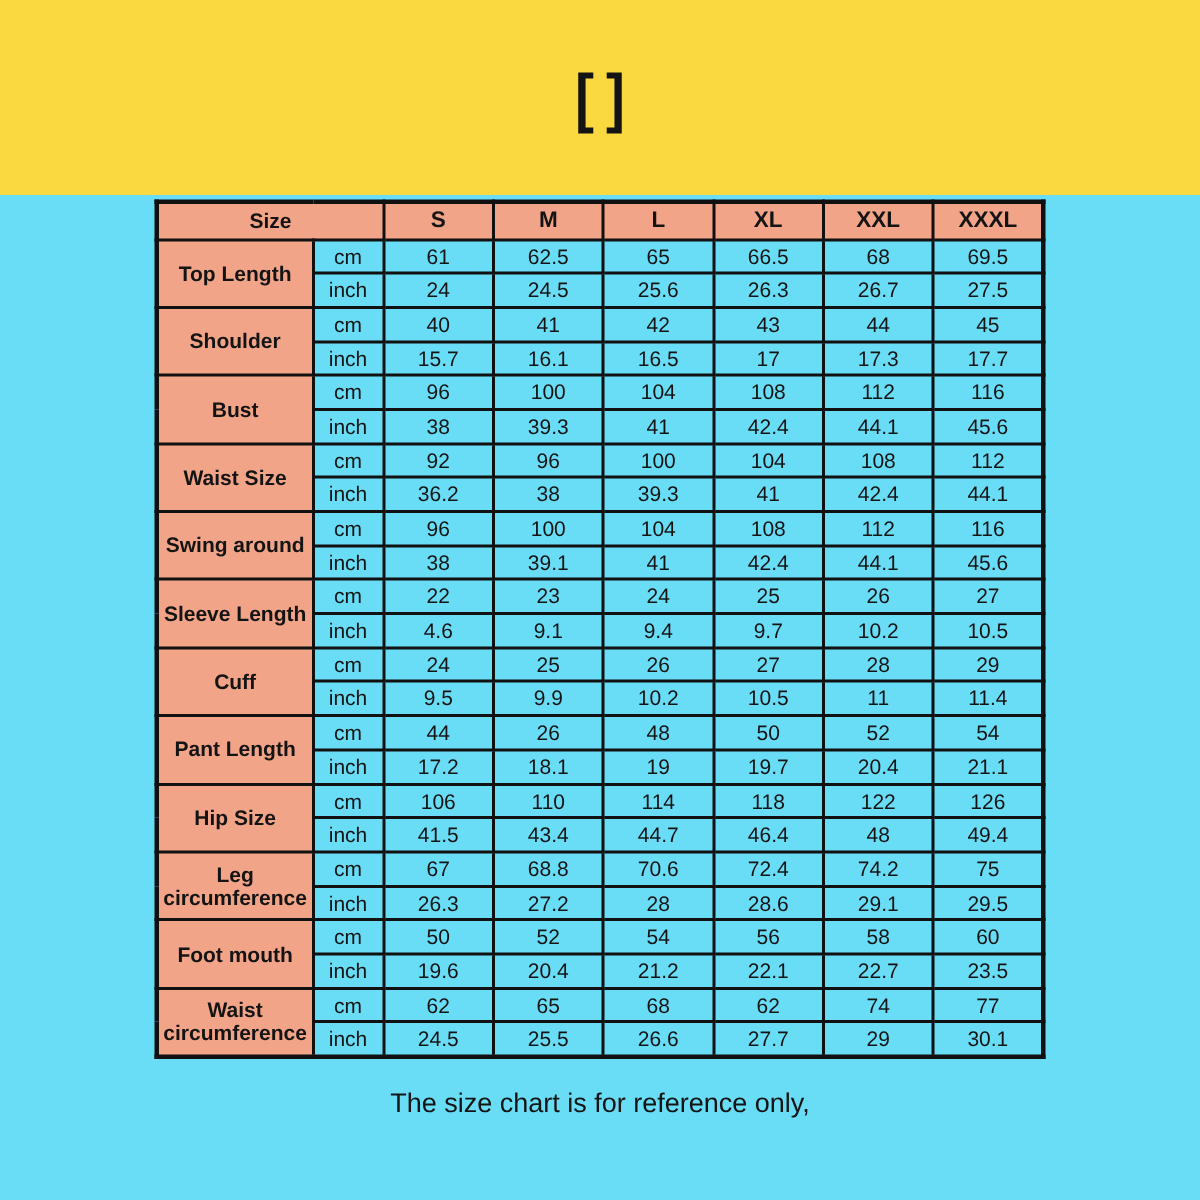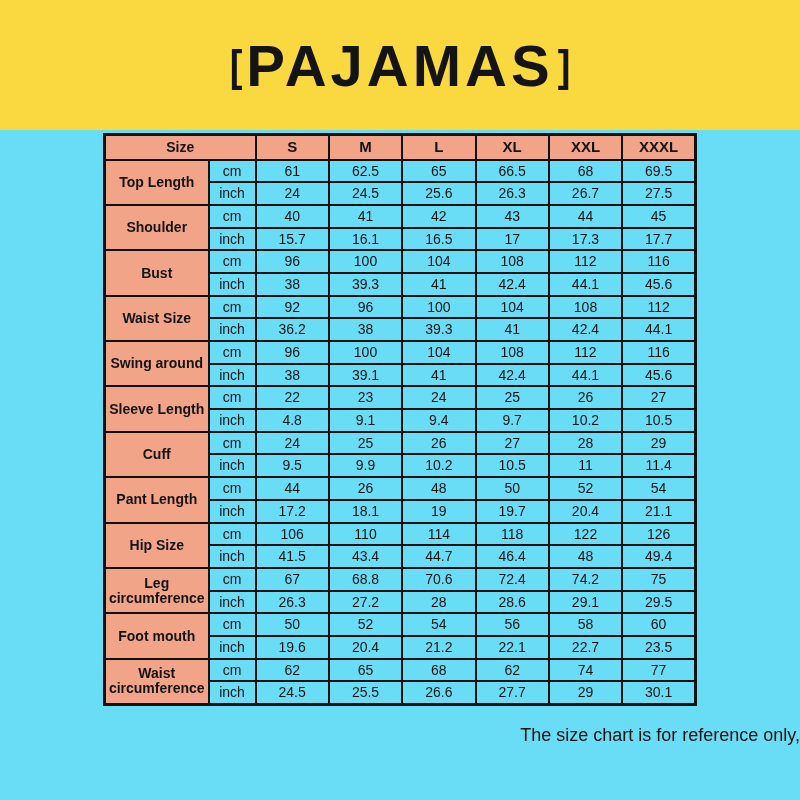--- a/index.html
+++ b/index.html
@@ -79,34 +79,33 @@
   .size-table tbody tr { height: 22.7px; }
   .size-table .head, .size-table .label-cell { background: var(--salmon); font-weight: bold; }
   .size-table .head { font-size: 15px; }
   .size-table .label-cell { font-size: 14px; }
   .size-table .unit-cell { font-size: 14px; }
   .size-table .value-cell { font-size: 14px; }
   .footer {
     position: absolute;
     top: 724px; left: 0;
     width: 800px;
-    text-align: right;
+    text-align: center;
     font-size: 18px;
     color: var(--ink);
   }
   .footer-line { line-height: 22px; }
   .footer-line + .footer-line { margin-top: 12px; }
 </style>
 </head>
 <body>
 
 <div class="banner">
   <div class="title">
     <span class="bracket">[</span>
-    <span class="word">PAJAMAS</span>
     <span class="bracket">]</span>
   </div>
 </div>
 
 <table class="size-table">
   <colgroup>
     <col style="width:104px">
     <col style="width:47px">
     <col>
       <col>
@@ -227,21 +226,21 @@
         <td class="unit-cell">cm</td>
         <td class="value-cell">22</td>
         <td class="value-cell">23</td>
         <td class="value-cell">24</td>
         <td class="value-cell">25</td>
         <td class="value-cell">26</td>
         <td class="value-cell">27</td>
       </tr>
       <tr>
         <td class="unit-cell">inch</td>
-        <td class="value-cell">4.8</td>
+        <td class="value-cell">4.6</td>
         <td class="value-cell">9.1</td>
         <td class="value-cell">9.4</td>
         <td class="value-cell">9.7</td>
         <td class="value-cell">10.2</td>
         <td class="value-cell">10.5</td>
       </tr>
       <tr>
         <td class="label-cell" rowspan="2">Cuff</td>
         <td class="unit-cell">cm</td>
         <td class="value-cell">24</td>

